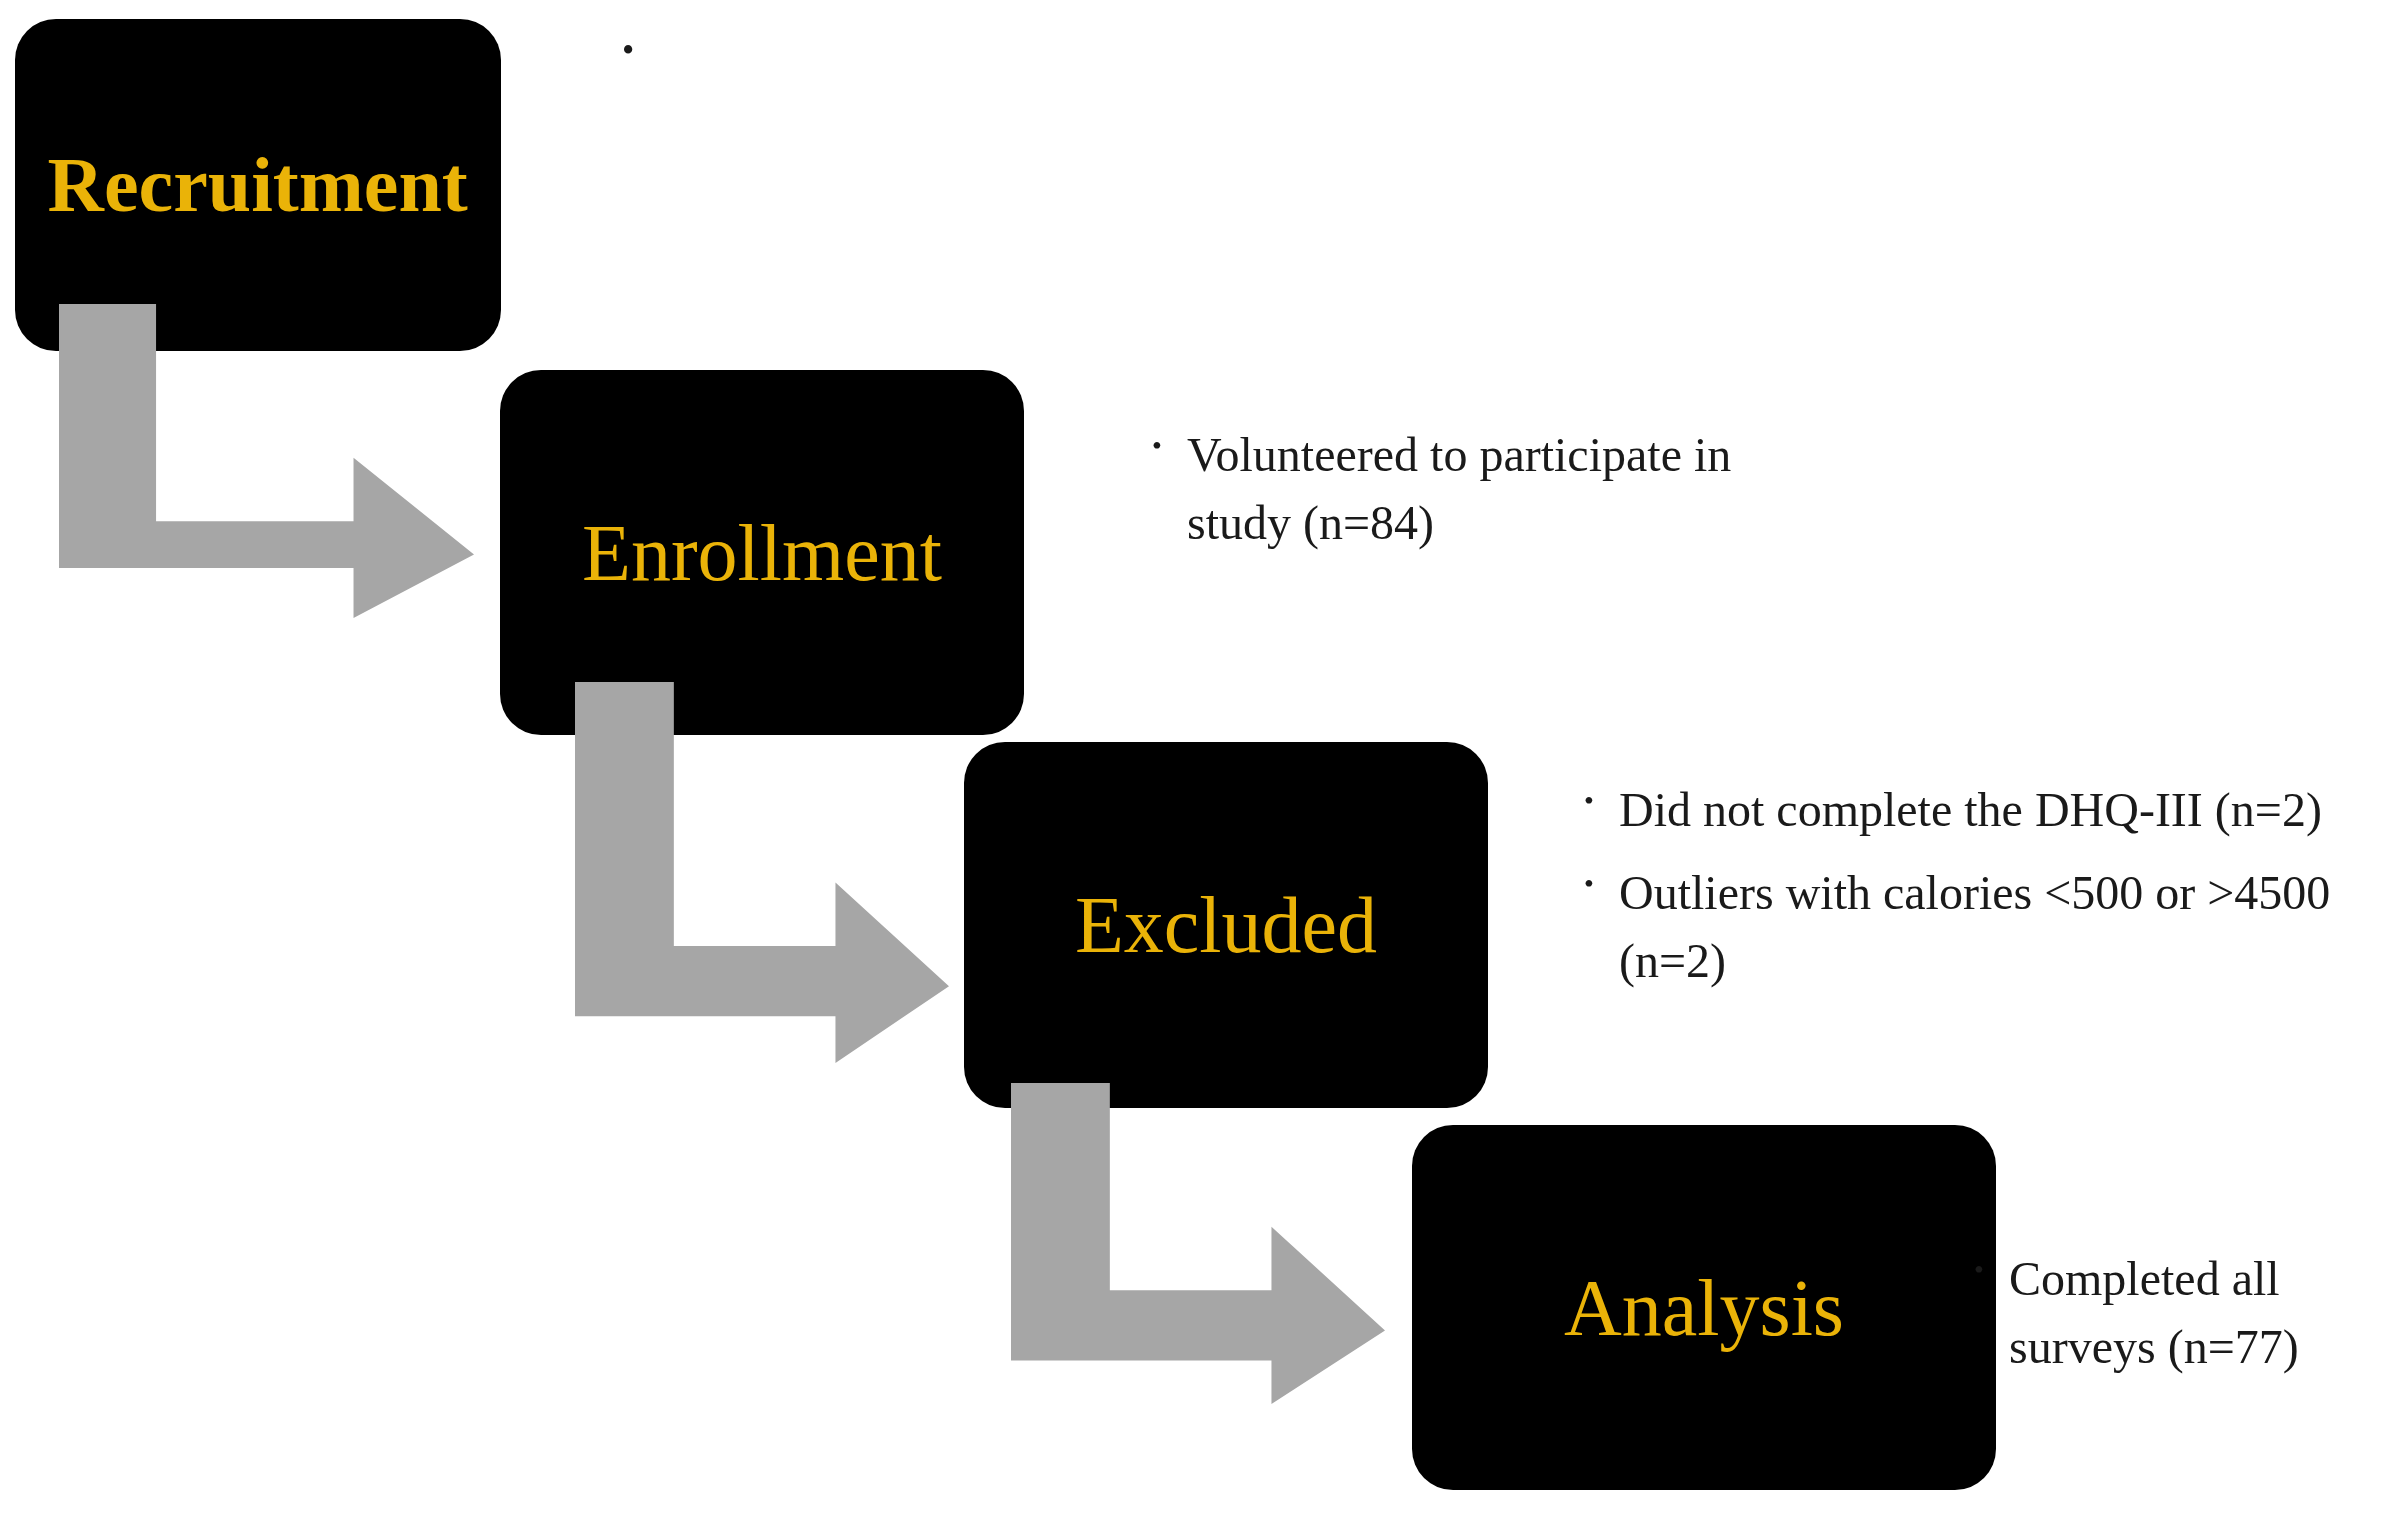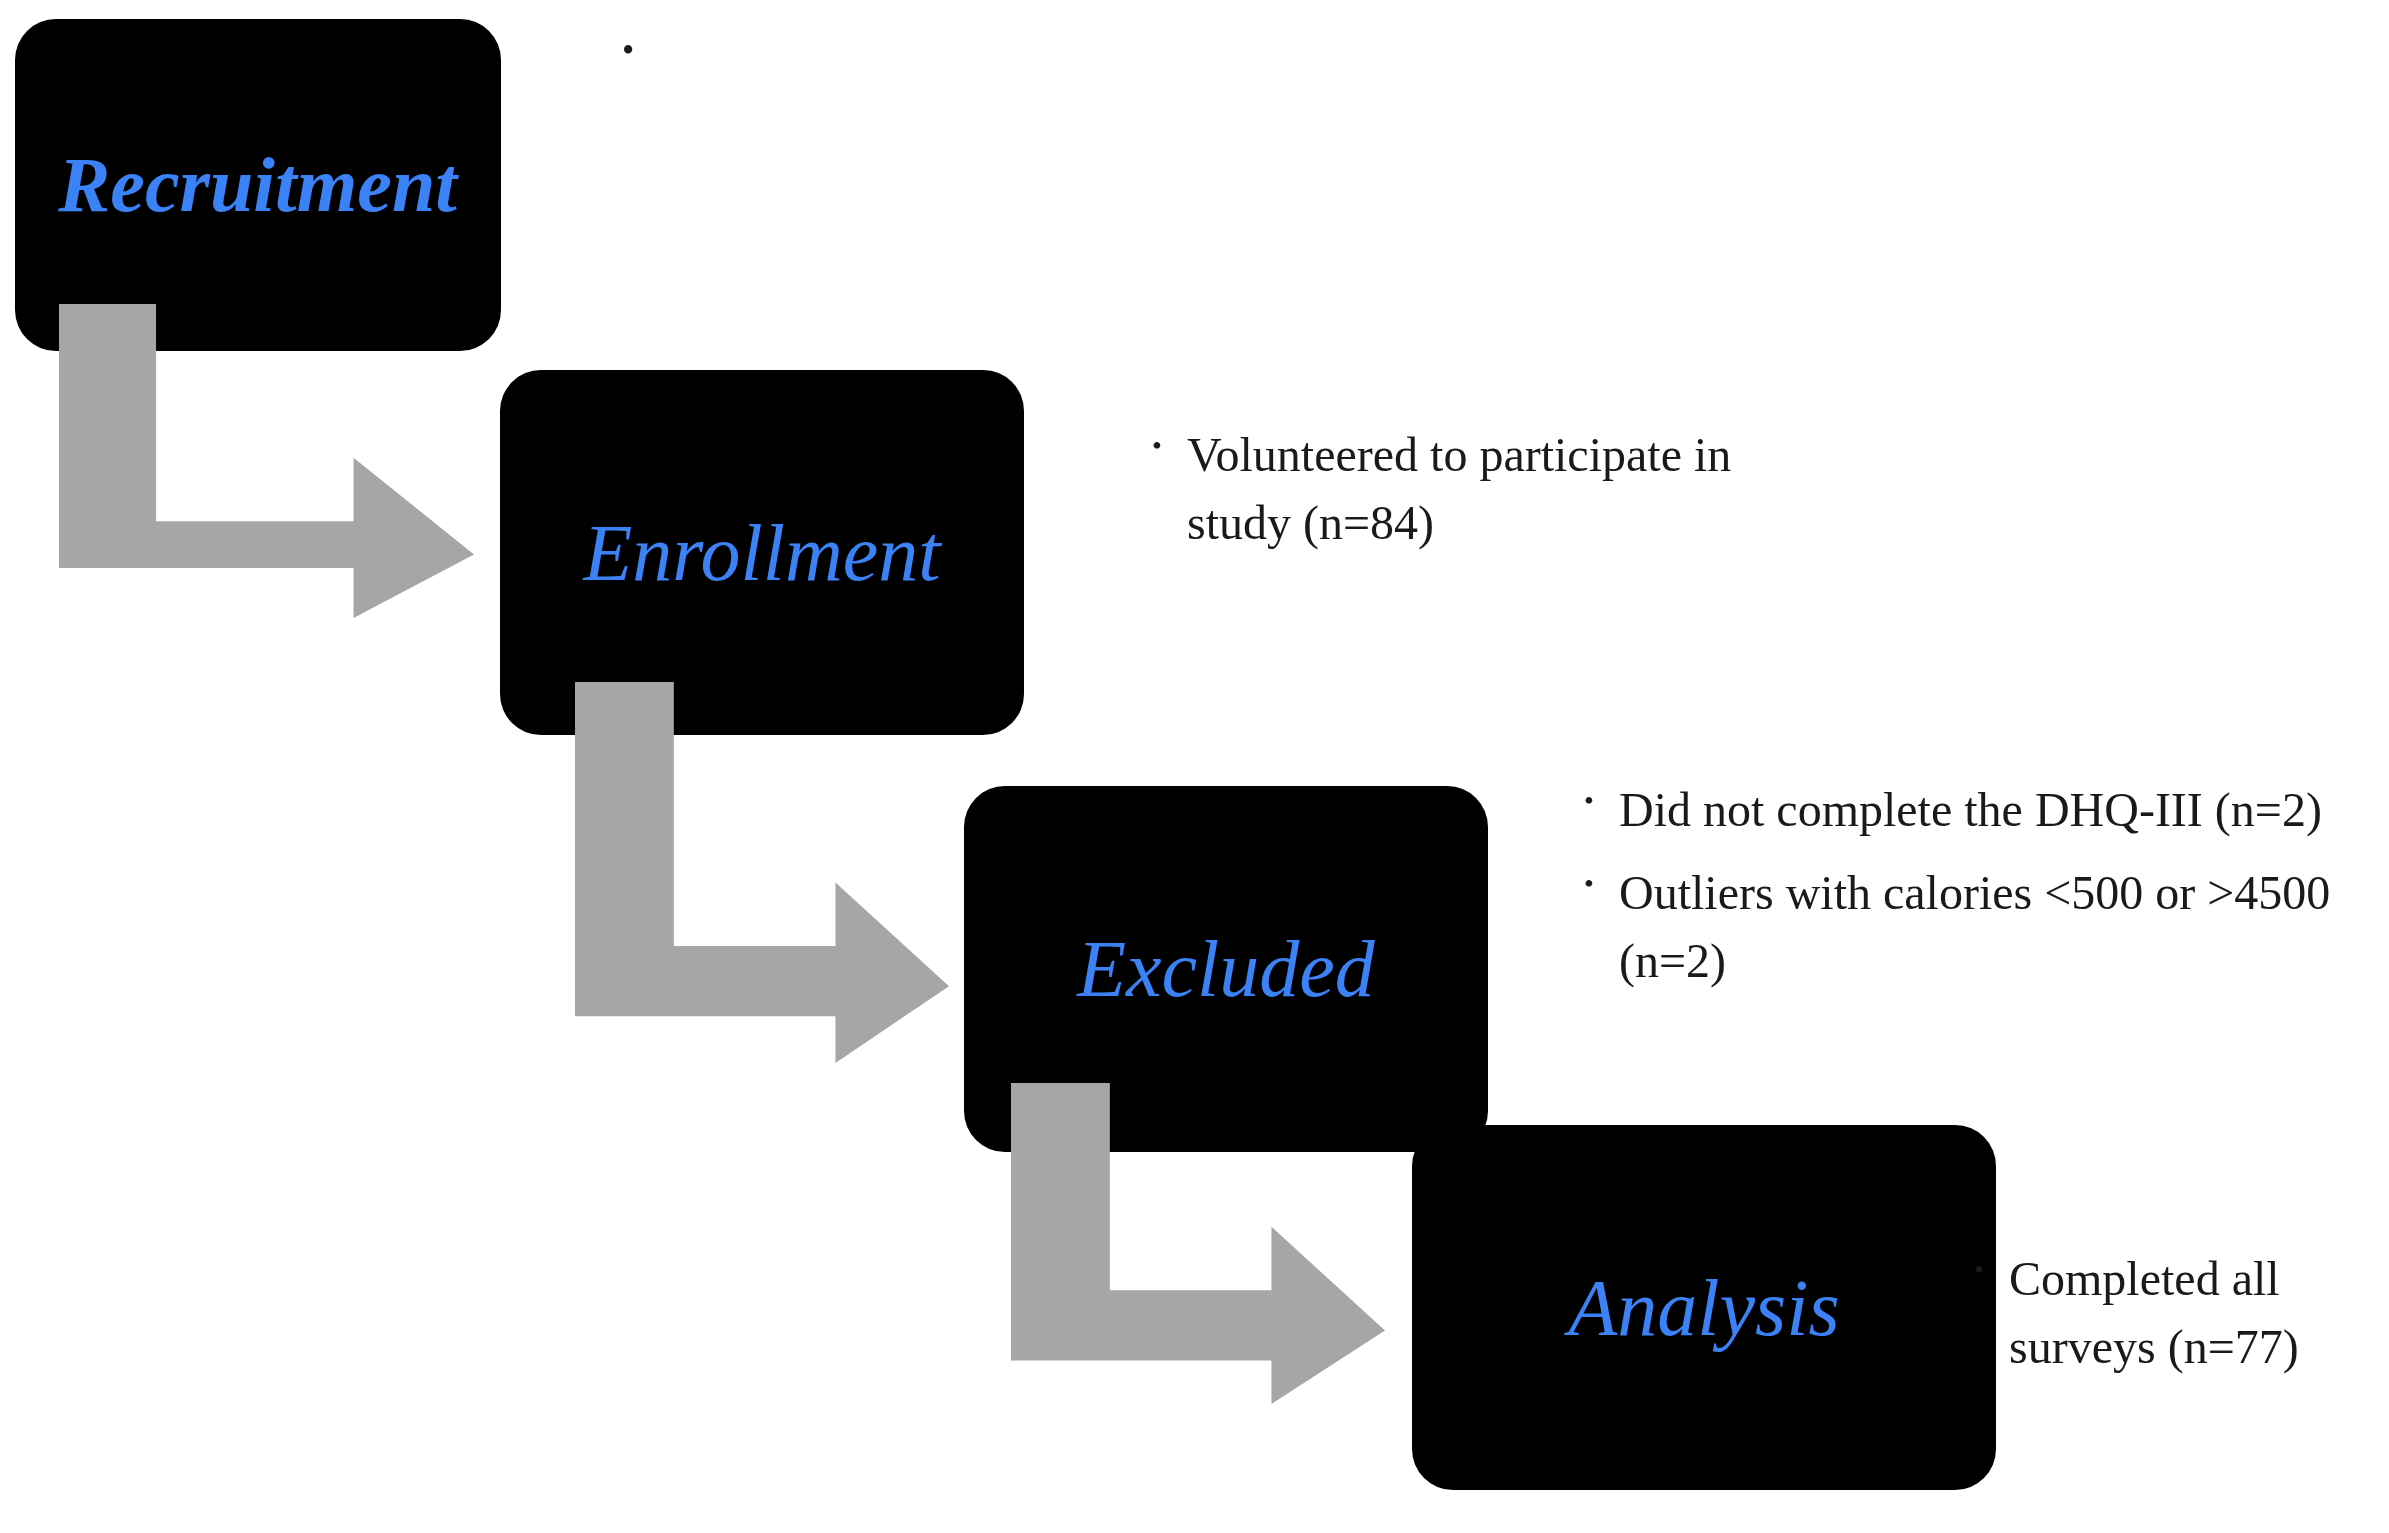--- a/index.html
+++ b/index.html
@@ -21,32 +21,31 @@
   .stage-box {
     position: absolute;
     background: #000000;
     border-radius: 41px;
     display: flex;
     align-items: center;
     justify-content: center;
     box-sizing: border-box;
   }
   .stage-label {
-    color: #3b82f6;
+    color: #eab308;
     font-family: "Liberation Serif", "DejaVu Serif", serif;
     font-weight: 400;
     line-height: 1;
     white-space: nowrap;
     text-align: center;
-    font-style: italic;
   }
 
   #box-recruitment { left: 14.7px;   top: 19px;   width: 486px; height: 332px; }
   #box-enrollment  { left: 500px;  top: 342px;  width: 524px; height: 365px; margin-top: 28px; }
-  #box-excluded    { left: 964px; top: 742px; width: 524px; height: 366px; margin-top: 44px; }
+  #box-excluded    { left: 964px; top: 742px; width: 524px; height: 366px; }
   #box-analysis    { left: 1412px; top: 1125px; width: 584px; height: 365px; align-items: center; }
 
   #label-recruitment { font-size: 78px; font-weight: 700; }
   #label-enrollment  { font-size: 80px; }
   #label-excluded    { font-size: 80px; }
   #label-analysis    { font-size: 80px; }
 
   
   .elbow-arrow {
     position: absolute;

